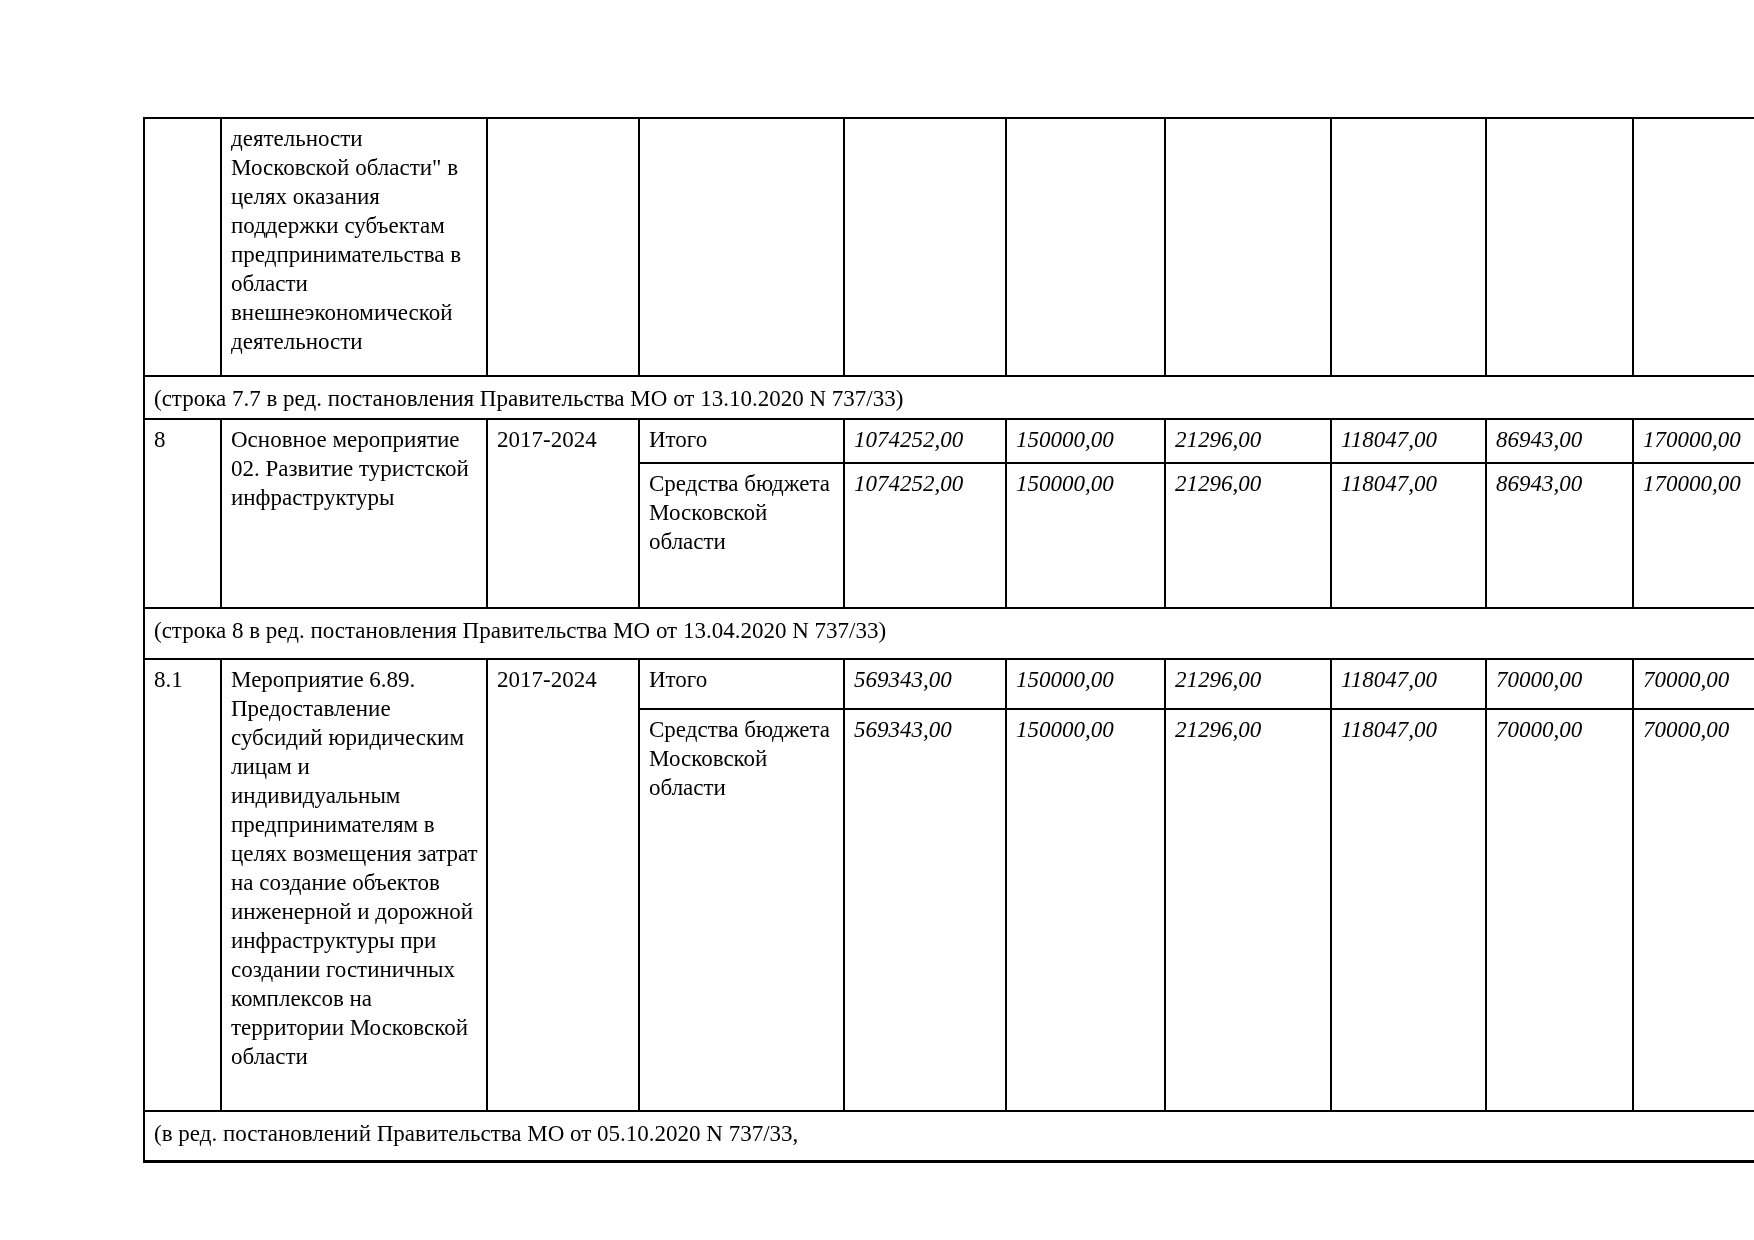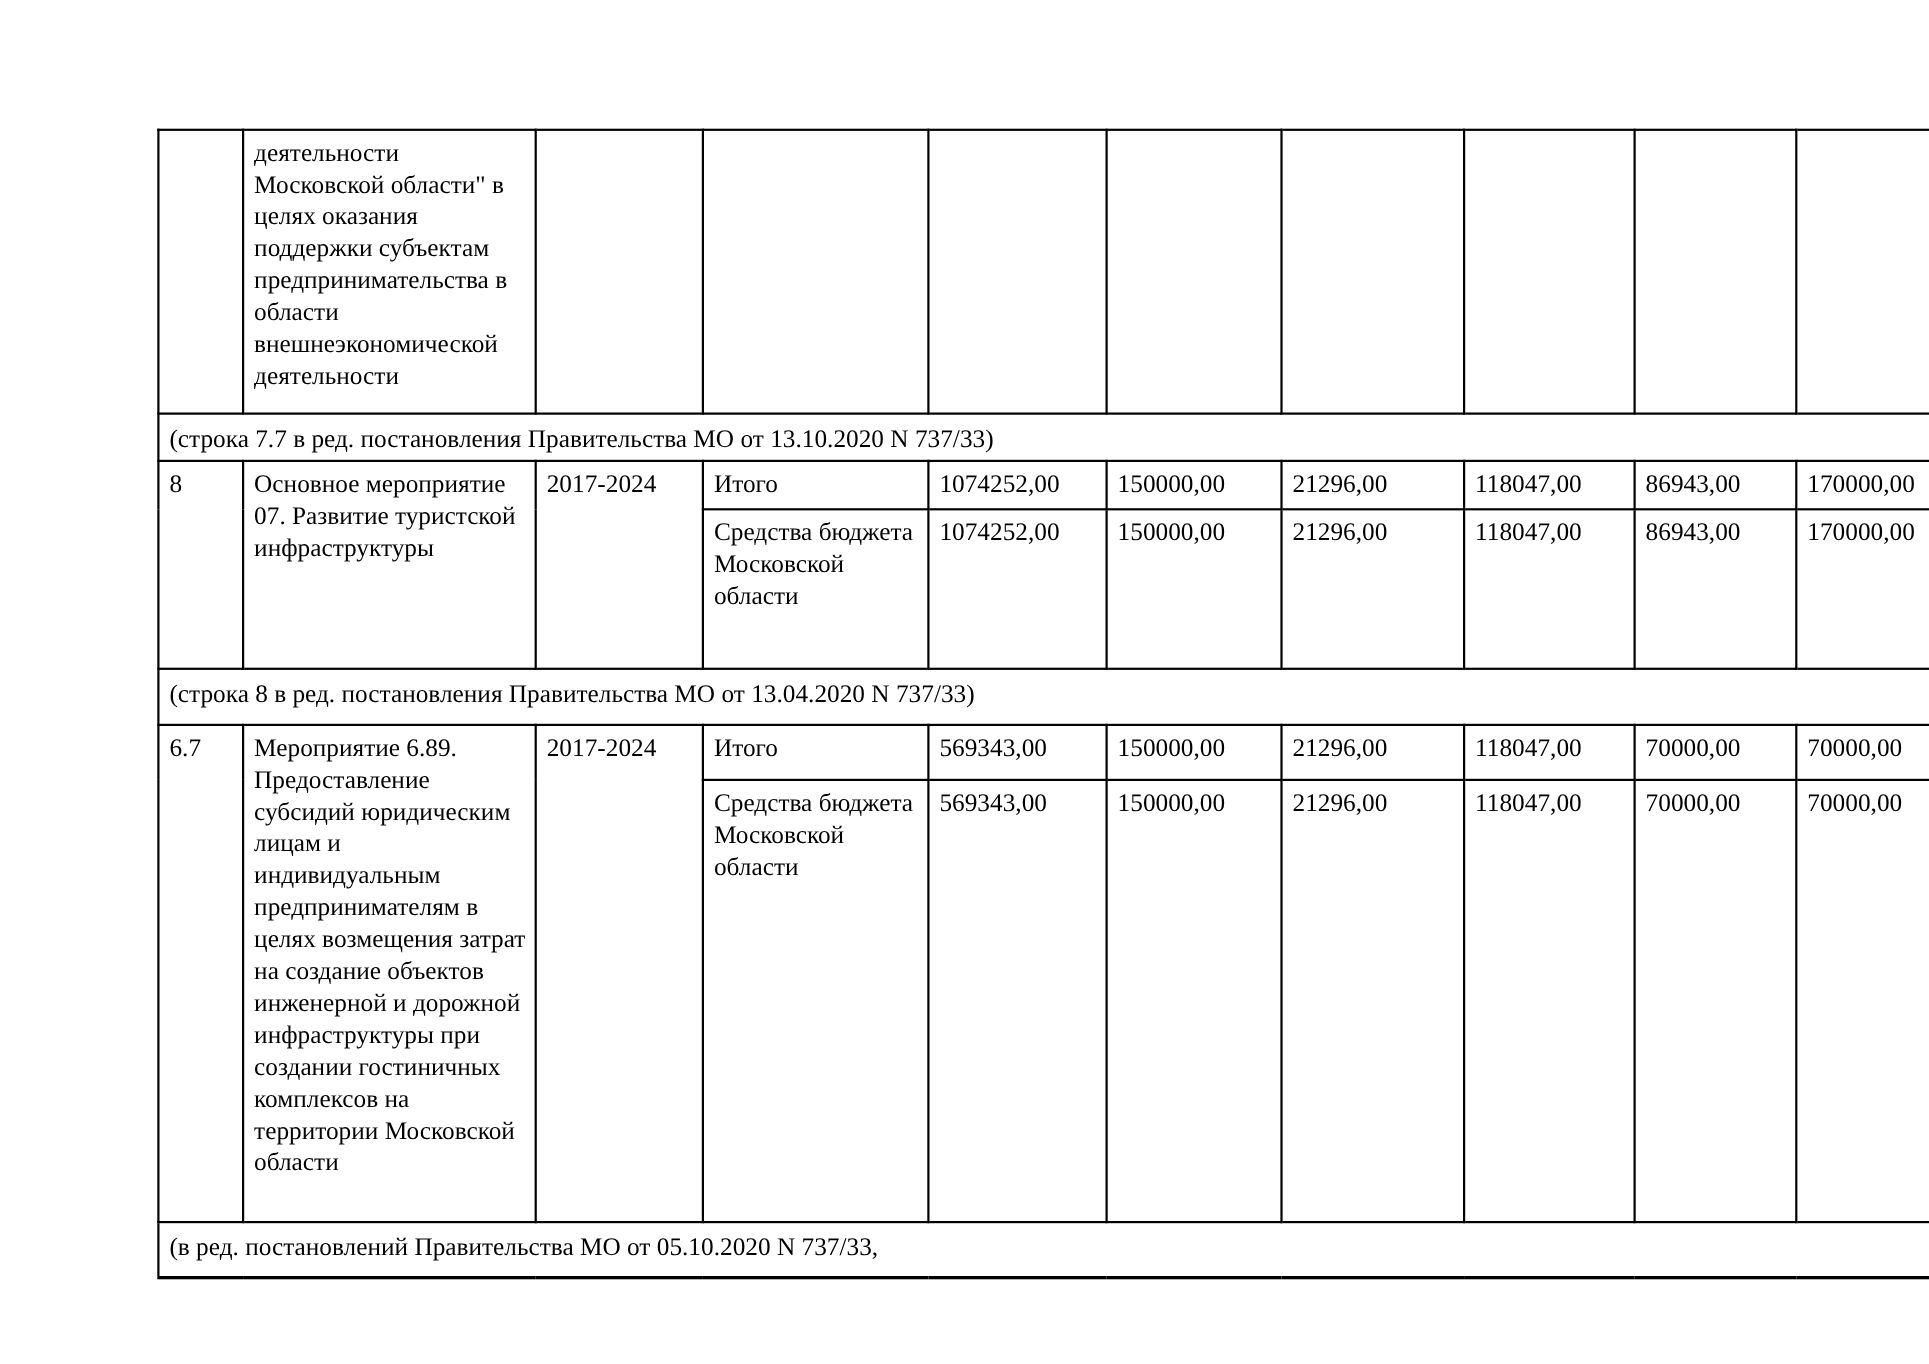--- a/index.html
+++ b/index.html
@@ -21,21 +21,21 @@
     table-layout: fixed;
   }
   td {
     border: 2px solid #000000;
     vertical-align: top;
     padding: 5px 6px 4px 9px;
     font-size: 23px;
     line-height: 29px;
     word-wrap: break-word;
   }
-  td.val { white-space: nowrap; overflow: visible; }
+  td.val { white-space: nowrap; overflow: visible; font-style: italic; }
   td.last { border-right: none; }
   td.note {
     border-left: 2px solid #000000;
     border-right: none;
     padding-top: 7px;
     white-space: nowrap;
   }
   tr.r-top    { height: 258px; }
   tr.r-note1  { height: 43px;  }
   tr.r8a      { height: 44px;  }
@@ -77,21 +77,21 @@
       <td></td>
       <td class="last"></td>
     </tr>
 
     <tr class="r-note1">
       <td class="note" colspan="10">(строка 7.7 в ред. постановления Правительства МО от 13.10.2020 N 737/33)</td>
     </tr>
 
     <tr class="r8a">
       <td rowspan="2">8</td>
-      <td rowspan="2">Основное мероприятие 07. Развитие туристской инфраструктуры</td>
+      <td rowspan="2">Основное мероприятие 02. Развитие туристской инфраструктуры</td>
       <td rowspan="2">2017-2024</td>
       <td>Итого</td>
       <td class="val">1074252,00</td>
       <td class="val">150000,00</td>
       <td class="val">21296,00</td>
       <td class="val">118047,00</td>
       <td class="val">86943,00</td>
       <td class="val last">170000,00</td>
     </tr>
 
@@ -103,21 +103,21 @@
       <td class="val">118047,00</td>
       <td class="val">86943,00</td>
       <td class="val last">170000,00</td>
     </tr>
 
     <tr class="r-note2">
       <td class="note" colspan="10">(строка 8 в ред. постановления Правительства МО от 13.04.2020 N 737/33)</td>
     </tr>
 
     <tr class="r81a">
-      <td rowspan="2">6.7</td>
+      <td rowspan="2">8.1</td>
       <td rowspan="2">Мероприятие 6.89. Предоставление субсидий юридическим лицам и индивидуальным предпринимателям в целях возмещения затрат на создание объектов инженерной и дорожной инфраструктуры при создании гостиничных комплексов на территории Московской области</td>
       <td rowspan="2">2017-2024</td>
       <td>Итого</td>
       <td class="val">569343,00</td>
       <td class="val">150000,00</td>
       <td class="val">21296,00</td>
       <td class="val">118047,00</td>
       <td class="val">70000,00</td>
       <td class="val last">70000,00</td>
     </tr>

